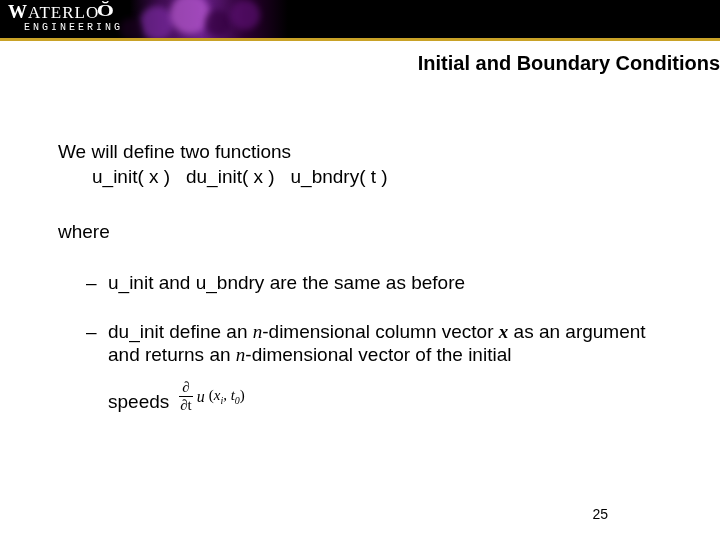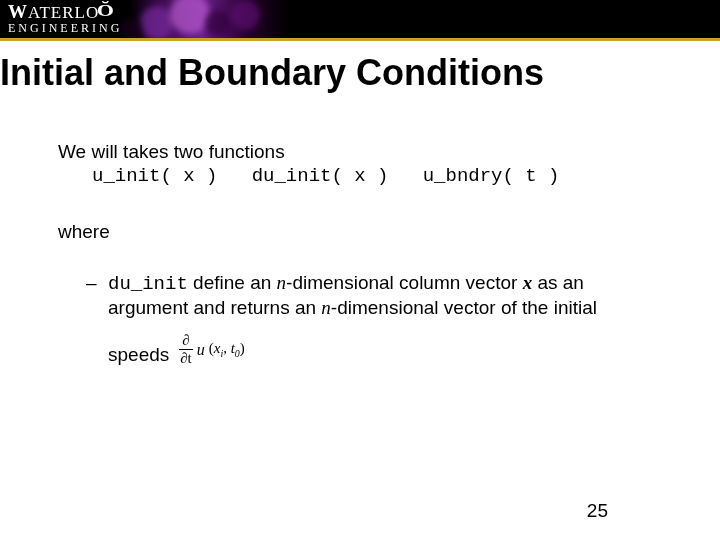--- a/index.html
+++ b/index.html
@@ -18,29 +18,29 @@
     position: absolute; top: 38px; left: 0; width: 720px; height: 3px;
     background: #c9a227;
   }
   
   .blotch { position: absolute; border-radius: 50%; filter: blur(3px); opacity: 0.7; }
 
   .logo-wrap { position: absolute; top: 0; left: 0; padding: 3px 8px 0 8px; color: #fff; }
   .logo-top { font-family: Georgia, serif; letter-spacing: 1px; font-size: 17px; line-height: 17px; }
   .logo-top .w { font-size: 19px; font-weight: bold; }
   .logo-top .tilde { display:inline-block; transform: translateY(-2px) scaleX(1.3); font-weight: bold; }
-  .logo-bottom { font-family: Liberation Serif, serif; font-size: 12px; letter-spacing: 3px; line-height: 12px; margin-top: 1px; }
+  .logo-bottom { font-family: Liberation Mono, monospace; font-size: 10px; letter-spacing: 3px; line-height: 12px; margin-top: 1px; margin-left: 16px; }
 
   .topic { position: absolute; top: 12px; left: 360px; width: 340px; text-align: center; font-weight: bold; font-size: 15px; }
 
-  .title { position: absolute; top: 52px; left: 0; width: 720px; text-align: left; font-size: 36px; font-weight: bold; }
+  .title { position: absolute; top: 52px; left: 0; width: 720px; text-align: right; font-size: 20px; font-weight: bold; }
 
   .body { position: absolute; top: 140px; left: 58px; width: 610px; font-size: 19px; line-height: 1.22; }
   .body p.lead { margin-bottom: 2px; }
-  .code { font-family: Liberation Mono, monospace; font-size: 19px; }
+  .code { font-family: Liberation Sans, sans-serif; font-size: 19px; }
   .funcs { padding-left: 34px; margin-bottom: 32px; white-space: pre; }
 
   .where { margin-bottom: 27px; }
 
   ul.bullets { list-style: none; padding-left: 28px; }
   ul.bullets li { position: relative; padding-left: 22px; margin-bottom: 26px; }
   ul.bullets li::before { content: "–"; position: absolute; left: 0; top: 0; }
 
   .serif-i { font-family: "Times New Roman", serif; font-style: italic; }
   .bold { font-weight: bold; }
@@ -48,21 +48,21 @@
   .speeds-row { display: flex; align-items: flex-end; gap: 10px; margin-top: 14px; }
 
   .frac { display:inline-flex; flex-direction: column; align-items:center; font-family: "Times New Roman", serif; font-size: 15px; line-height: 1.0; vertical-align: middle; }
   .frac .num { border-bottom: 1px solid #000; padding: 0 3px 1px; }
   .frac .den { padding-top: 1px; }
   .eqn-wrap { display:inline-flex; align-items:center; gap:4px; font-family:"Times New Roman", serif; font-size:16px; }
   .eqn-wrap .fn { font-style: italic; }
   .eqn-wrap .args { font-size:15px; }
   .eqn-wrap .sub { font-size:10px; vertical-align: sub; font-style: italic; }
 
-  .page-num { position: absolute; right: 28px; bottom: 18px; font-size: 19px; text-align: right; }
+  .page-num { position: absolute; right: 28px; bottom: 18px; font-size: 14px; text-align: right; }
 </style>
 </head>
 <body>
 
 <div class="slide">
 
   <div class="header-band">
     <div class="blotch" style="left:140px; top:6px; width:34px; height:34px; background:#7a2aa0;"></div>
     <div class="blotch" style="left:170px; top:-6px; width:40px; height:40px; background:#b85ad0;"></div>
     <div class="blotch" style="left:205px; top:10px; width:26px; height:26px; background:#33003f;"></div>
@@ -74,26 +74,29 @@
   <div class="logo-wrap">
     <div class="logo-top"><span class="w">W</span>ATERLO<span class="tilde">Ŏ</span></div>
     <div class="logo-bottom">ENGINEERING</div>
   </div>
 
   <div class="topic">Wave Equation</div>
 
   <div class="title">Initial and Boundary Conditions</div>
 
   <div class="body">
-    <p class="lead">We will takes two functions</p>
+    <p class="lead">We will define two functions</p>
     <div class="funcs code"><span>u_init( x )</span>   <span>du_init( x )</span>   <span>u_bndry( t )</span></div>
 
     <p class="where">where</p>
 
     <ul class="bullets">
+      <li>
+        <span class="code">u_init</span><span> and </span><span class="code">u_bndry</span><span> are the same as before</span>
+      </li>
       <li>
         <span class="code">du_init</span><span> define an </span><span class="serif-i">n</span><span>-dimensional column vector </span><span class="serif-i bold">x</span><span> as an argument and returns an </span><span class="serif-i">n</span><span>-dimensional vector of the initial</span>
         <div class="speeds-row">
           <span>speeds</span>
           <span class="eqn-wrap">
             <span class="frac">
               <span class="num">∂</span>
               <span class="den"><span>∂t</span></span>
             </span>
             <span class="fn">u</span>

